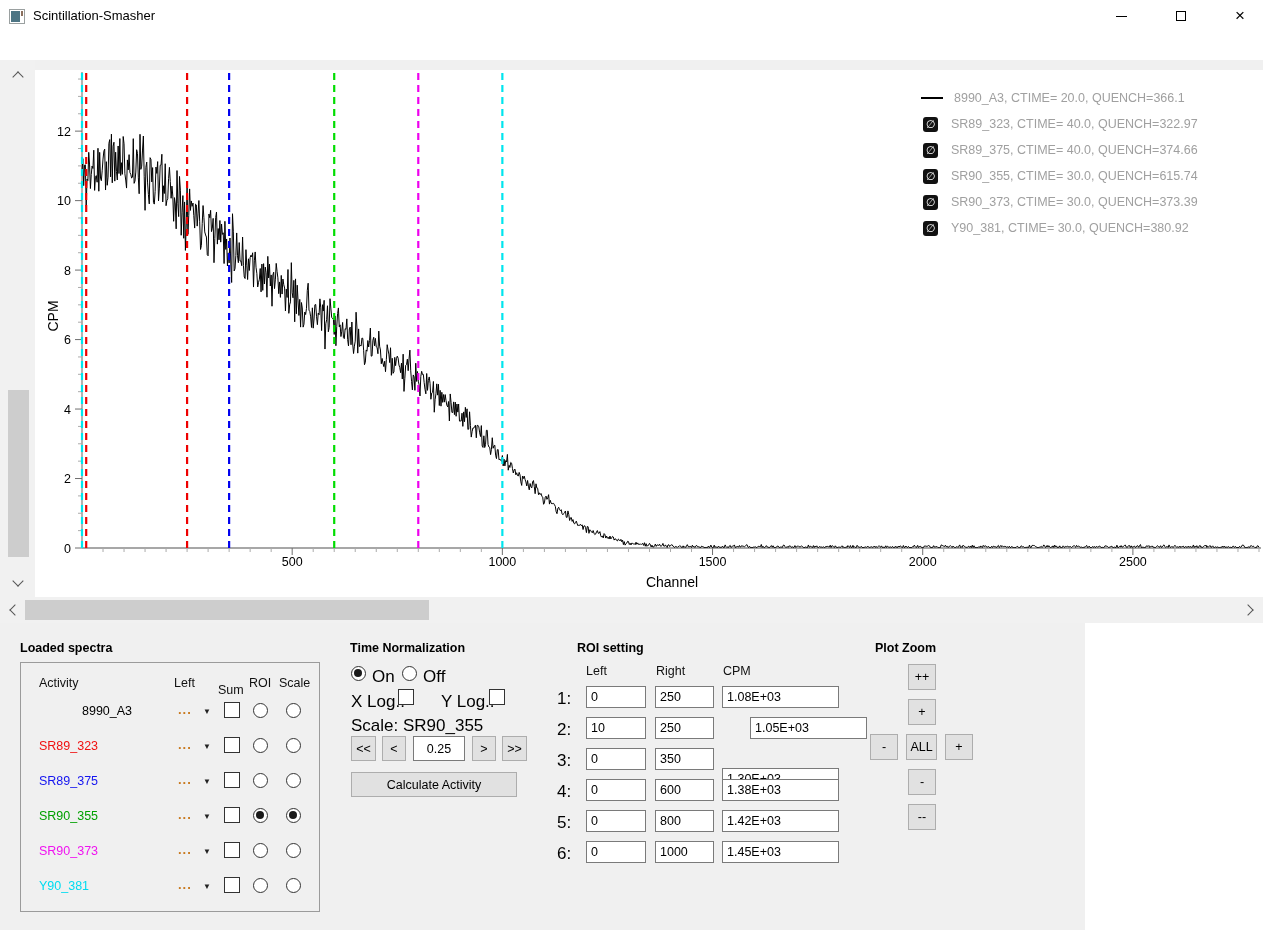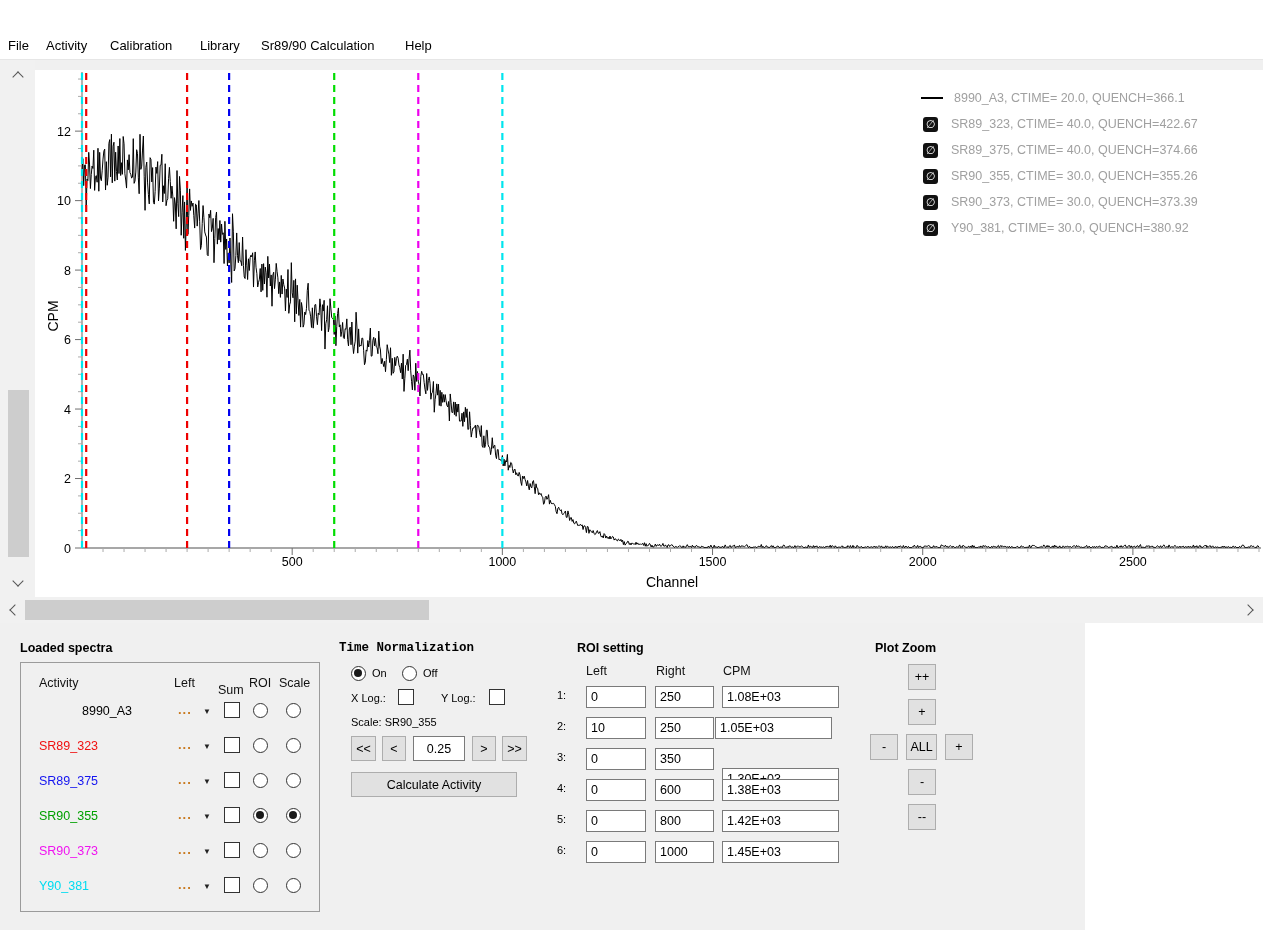--- a/index.html
+++ b/index.html
@@ -44,40 +44,48 @@
   .controls{position:absolute;left:0;top:623px;width:1085px;height:307px;background:#f0f0f0;font-size:12.5px;}
   .panel-title{position:absolute;font-weight:bold;font-size:12.5px;}
   .groupbox{position:absolute;left:20px;top:39px;width:300px;height:250px;border:1px solid #9b9b9b;box-sizing:border-box;}
   .colhead{position:absolute;font-size:12.5px;color:#111;}
   .fname{position:absolute;font-size:12.5px;white-space:nowrap;}
   .dots{position:absolute;font-size:13px;font-weight:bold;color:#c8791e;letter-spacing:1px;}
   .caret{position:absolute;font-size:8px;color:#222;}
   .checkbox{position:absolute;width:16px;height:16px;border:1.5px solid #333;background:#fff;box-sizing:border-box;}
   .radio{position:absolute;width:15px;height:15px;border:1.5px solid #333;border-radius:50%;background:#fff;box-sizing:border-box;}
   .radio.checked::after{content:"";position:absolute;left:2px;top:2px;width:8px;height:8px;border-radius:50%;background:#1a1a1a;}
-  .ilabel{position:absolute;font-size:11px;}
+  .ilabel{position:absolute;font-size:17px;}
   .tfield{position:absolute;background:#fff;border:1px solid #7a7a7a;box-sizing:border-box;
           font-family:"Liberation Sans","DejaVu Sans",sans-serif;font-size:12.5px;padding:1px 4px;}
   .btn{position:absolute;background:#e1e1e1;border:1px solid #adadad;box-sizing:border-box;
        display:flex;align-items:center;justify-content:center;font-size:12.5px;cursor:default;}
 </style>
 </head>
 <body>
 
 <div id="app">
 
-
-  <div class="menubar">
-    <div class="menu-item" style="left:8px;">File</div>
-    <div class="menu-item" style="left:46px;">Activity</div>
-    <div class="menu-item" style="left:110px;">Calibration</div>
-    <div class="menu-item" style="left:200px;">Library</div>
-    <div class="menu-item" style="left:261px;">Sr89/90 Calculation</div>
-    <div class="menu-item" style="left:405px;">Help</div>
+  <div class="titlebar">
+    <div class="app-icon">
+        <div class="fill"></div>
+        <div class="bar"></div>
+      </div>
+    <div class="title-text">Scintillation-Smasher</div>
+    <div class="winbtn" style="left:1098px;">
+        <div class="min-glyph"></div>
+      </div>
+    <div class="winbtn" style="left:1158px;">
+        <div class="max-glyph"></div>
+      </div>
+    <div class="winbtn" style="left:1217px;">
+        <div class="close-glyph">×</div>
+      </div>
   </div>
+
 
   <div class="plot-region">
     <div class="vscroll">
       <div class="scroll-arrow" style="left:9px;top:8px;">
           <span class="chev chev-up"></span>
         </div>
       <div class="vthumb"></div>
       <div class="scroll-arrow" style="left:9px;top:512px;">
           <span class="chev chev-down"></span>
         </div>
@@ -195,29 +203,29 @@
       <div class="ylab">CPM</div>
       <div class="xlab">Channel</div>
 
       <div class="legend">
         <div class="legend-row" style="top:8px;">
             <span class="legend-line"></span>
             <span class="legend-text">8990_A3, CTIME= 20.0, QUENCH=366.1</span>
           </div>
         <div class="legend-row" style="top:34px;">
             <span class="legend-hidden">∅</span>
-            <span class="legend-text">SR89_323, CTIME= 40.0, QUENCH=422.67</span>
+            <span class="legend-text">SR89_323, CTIME= 40.0, QUENCH=322.97</span>
           </div>
         <div class="legend-row" style="top:60px;">
             <span class="legend-hidden">∅</span>
             <span class="legend-text">SR89_375, CTIME= 40.0, QUENCH=374.66</span>
           </div>
         <div class="legend-row" style="top:86px;">
             <span class="legend-hidden">∅</span>
-            <span class="legend-text">SR90_355, CTIME= 30.0, QUENCH=355.26</span>
+            <span class="legend-text">SR90_355, CTIME= 30.0, QUENCH=615.74</span>
           </div>
         <div class="legend-row" style="top:112px;">
             <span class="legend-hidden">∅</span>
             <span class="legend-text">SR90_373, CTIME= 30.0, QUENCH=373.39</span>
           </div>
         <div class="legend-row" style="top:138px;">
             <span class="legend-hidden">∅</span>
             <span class="legend-text">Y90_381, CTIME= 30.0, QUENCH=380.92</span>
           </div>
       </div>
@@ -292,21 +300,21 @@
       <div>
         <div class="fname" style="left:18px;top:216px;color:#00dcf0;">Y90_381</div>
         <div class="dots" style="left:157px;top:214px;">...</div>
         <div class="caret" style="left:182px;top:219px;">▼</div>
         <div class="checkbox" style="left:203px;top:214px;"></div>
         <div class="radio" style="left:232px;top:215px;"></div>
         <div class="radio" style="left:265px;top:215px;"></div>
       </div>
     </div>
 
-    <div class="panel-title" style="left:339px;top:18px;font-family:Liberation Mono, monospace;">Time Normalization</div>
+    <div class="panel-title" style="left:350px;top:18px;">Time Normalization</div>
     <div class="radio checked" style="left:351px;top:43px;"></div>
     <div class="ilabel" style="left:372px;top:44px;">On</div>
     <div class="radio" style="left:402px;top:43px;"></div>
     <div class="ilabel" style="left:423px;top:44px;">Off</div>
     <div class="ilabel" style="left:351px;top:69px;">X Log.:</div>
     <div class="checkbox" style="left:398px;top:66px;"></div>
     <div class="ilabel" style="left:441px;top:69px;">Y Log.:</div>
     <div class="checkbox" style="left:489px;top:66px;"></div>
     <div class="ilabel" style="left:351px;top:93px;">Scale: SR90_355</div>
     <div class="btn" style="left:351px;top:113px;width:25px;height:25px;">&lt;&lt;</div>
@@ -324,21 +332,21 @@
     <div>
       <div class="ilabel" style="left:557px;top:66px;">1:</div>
       <input class="tfield" style="left: 586px; top: 63px; width: 60px; height: 22px;" value="0">
       <input class="tfield" style="left: 655px; top: 63px; width: 59px; height: 22px;" value="250">
       <input class="tfield" style="left: 722px; top: 63px; width: 117px; height: 22px;" value="1.08E+03">
     </div>
     <div>
       <div class="ilabel" style="left:557px;top:97px;">2:</div>
       <input class="tfield" style="left: 586px; top: 94px; width: 60px; height: 22px;" value="10">
       <input class="tfield" style="left: 655px; top: 94px; width: 59px; height: 22px;" value="250">
-      <input class="tfield" style="left: 715px; top: 94px; width: 117px; height: 22px;" value="1.05E+03">
+      <input class="tfield" style="left: 750px; top: 94px; width: 117px; height: 22px;" value="1.05E+03">
     </div>
     <div>
       <div class="ilabel" style="left:557px;top:128px;">3:</div>
       <input class="tfield" style="left: 586px; top: 125px; width: 60px; height: 22px;" value="0">
       <input class="tfield" style="left: 655px; top: 125px; width: 59px; height: 22px;" value="350">
       <input class="tfield" style="left: 722px; top: 125px; width: 117px; height: 22px; margin-top: 20px;" value="1.30E+03">
     </div>
     <div>
       <div class="ilabel" style="left:557px;top:159px;">4:</div>
       <input class="tfield" style="left: 586px; top: 156px; width: 60px; height: 22px;" value="0">

